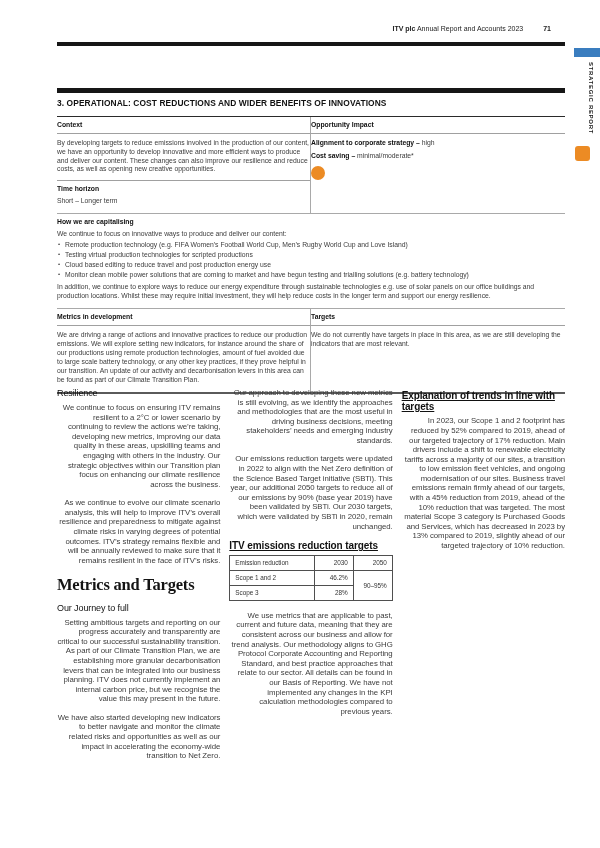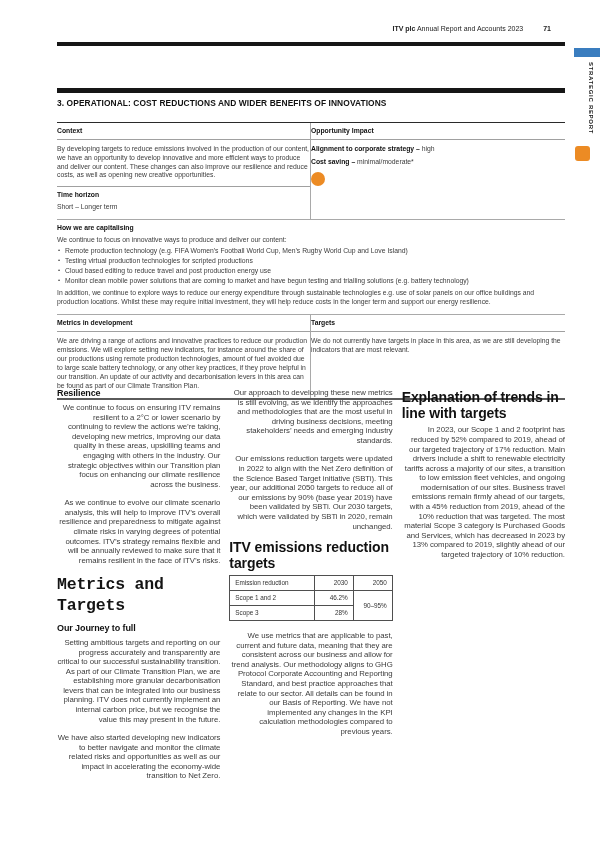--- a/index.html
+++ b/index.html
@@ -16,21 +16,21 @@
   
   .content { position:absolute; left:57px; top:0; width:508px; }
   .page-header { position:absolute; top:25px; left:0; width:100%; display:flex; justify-content:flex-end; align-items:baseline; gap:20px; font-size:7px; color:#222; padding-right:14px; }
   .page-header .brand { font-weight:bold; }
   .page-header .page-num { font-weight:bold; }
   .header-rule { position:absolute; top:42px; left:0; width:100%; height:4px; background:#161616; }
 
   
   .opp-box { position:absolute; top:88px; left:0; width:100%; font-size:6.8px; line-height:1.32; color:#3c3c3c; border-bottom:2px solid #5a5a5a; }
   .box-topbar { height:4.5px; background:#161616; }
-  .box-title { font-size:8.4px; font-weight:bold; color:#111; padding:5px 0 13px; border-bottom:1px solid #2a2a2a; letter-spacing:0.1px; }
+  .box-title { font-size:8.4px; font-weight:bold; color:#111; padding:5px 0 7px; border-bottom:1px solid #2a2a2a; letter-spacing:0.1px; }
   .box-row { display:flex; }
   .cell-l { width:50%; border-right:1px solid #a9a9a9; padding-right:12px; }
   .cell-r { width:50%; padding-left:9px; }
   .cell-head { font-weight:bold; color:#111; padding:4px 0 3px; border-bottom:1px solid #a0a0a0; }
   .cell-body { padding:5px 0 7px; }
   .row-divider { border-bottom:1px solid #a9a9a9; }
   .time-horizon { margin-top:6px; border-top:1px solid #a0a0a0; padding-top:4px; }
   .th-head { font-weight:bold; color:#111; margin-bottom:3px; }
   .impact-line { margin-bottom:4px; }
   .impact-line b { color:#111; }
@@ -39,23 +39,23 @@
   .cap-head { font-weight:bold; color:#111; margin-bottom:3px; }
   .cap-list { list-style:none; margin:2px 0 3px; }
   .cap-list li { padding-left:8px; position:relative; margin-bottom:1px; }
   .cap-list li::before { content:"•"; position:absolute; left:1px; top:0; font-size:6px; color:#3c3c3c; }
   .cap-outro { margin-top:2px; }
 
   
   .cols { position:absolute; top:388px; left:0; width:100%; display:flex; gap:9px; font-size:7.8px; line-height:1.23; letter-spacing:-0.05px; color:#3c3c3c; }
   .col { flex:1; min-width:0; }
   .col p { margin-bottom:9px;text-align:right; }
-  .h-mini { font-size:9px; font-weight:bold; color:#111; margin-bottom:4px; letter-spacing:-0.1px; }
-  .h-sub { font-size:14px; font-weight:bold; color:#111; line-height:1.12; margin:2px 0 4px; letter-spacing:-0.1px; }
-  .h-serif { font-family:Liberation Mono, monospace; font-size:16.5px; font-weight:bold; color:#141414; letter-spacing:-0.2px; margin:10px 0 7px; }
+  .h-mini { font-size:9px; font-weight:normal; color:#111; margin-bottom:4px; letter-spacing:-0.1px; }
+  .h-sub { font-size:10px; font-weight:bold; color:#111; line-height:1.12; margin:2px 0 4px; letter-spacing:-0.1px;text-decoration:underline; }
+  .h-serif { font-family:Liberation Serif, serif; font-size:16.5px; font-weight:bold; color:#141414; letter-spacing:-0.2px; margin:10px 0 7px; }
 
   
   .em-table { width:100%; border-collapse:collapse; font-size:6.4px; color:#333; margin:3px 0 10px; }
   .em-table th, .em-table td { border:1px solid #4f4f4f; padding:3px 5px; font-weight:normal; text-align:left; }
   .em-table .num { text-align:right; width:24%; }
   .em-table td.span-cell { vertical-align:middle; }
 </style>
 </head>
 <body>
 

